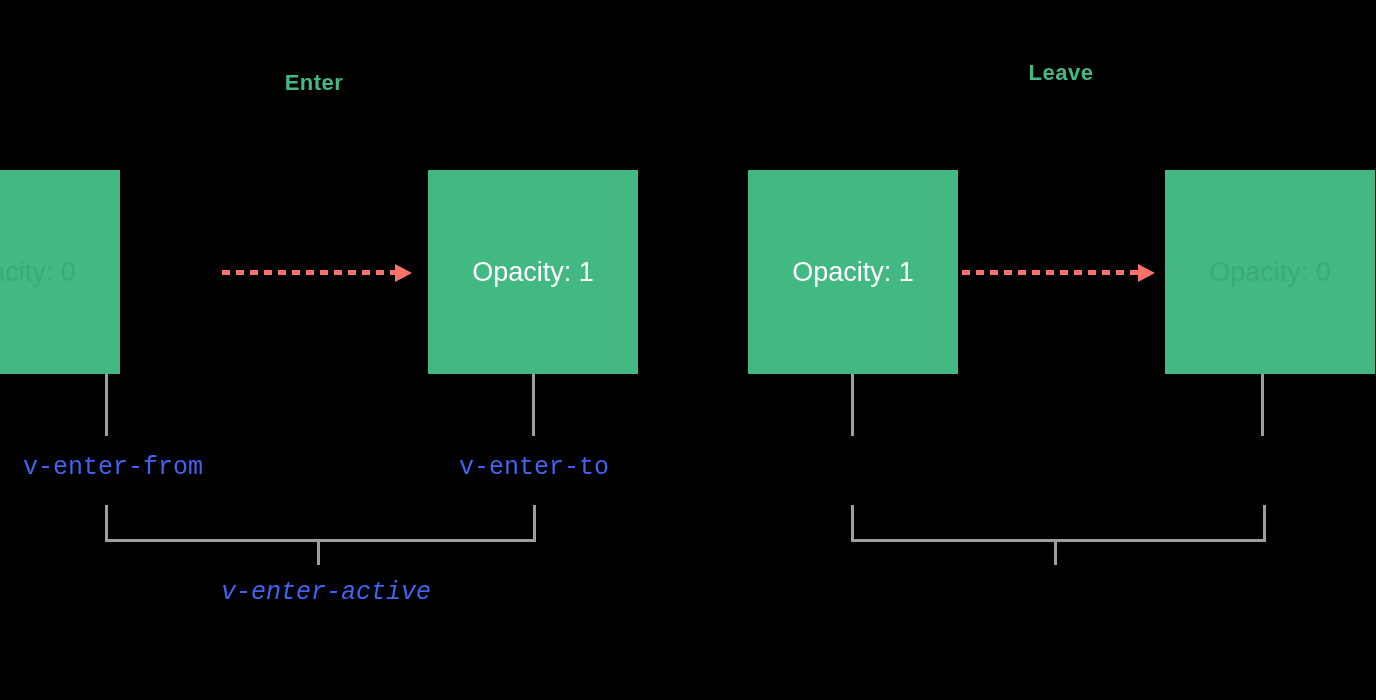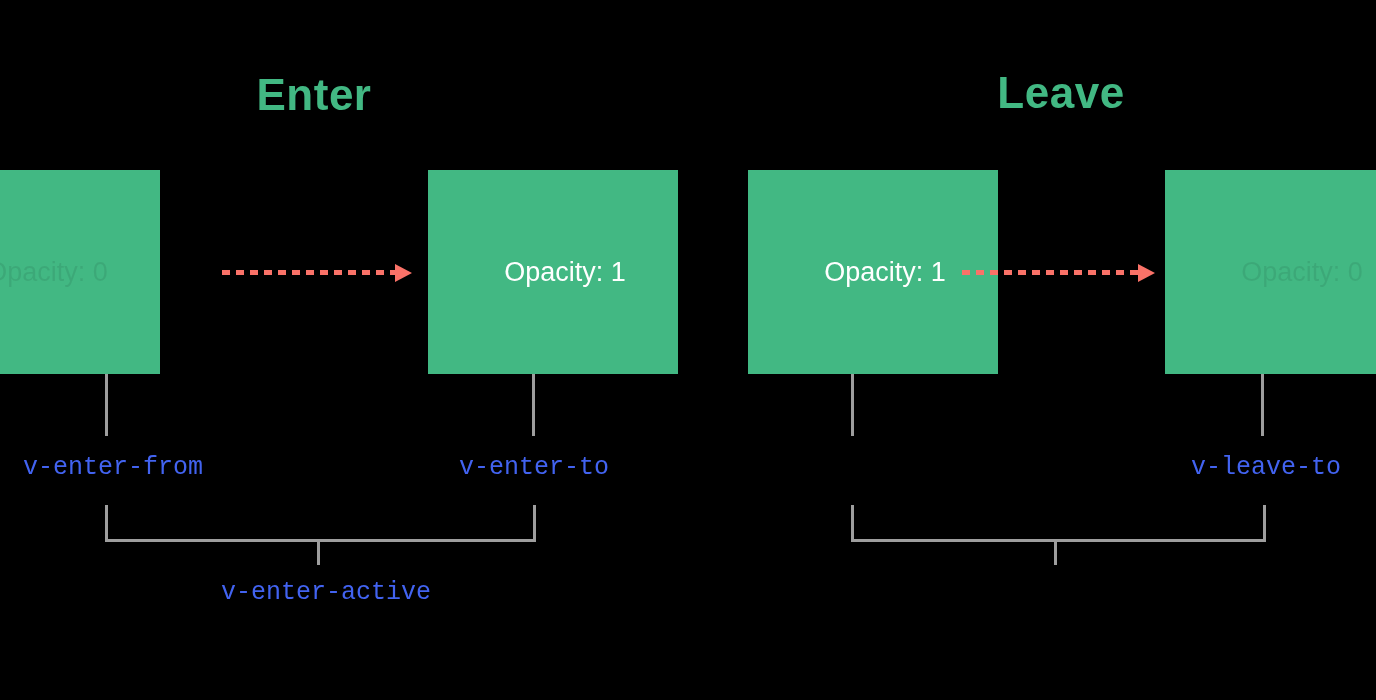--- a/index.html
+++ b/index.html
@@ -18,41 +18,40 @@
     width: 1376px;
     height: 700px;
     background: #000000;
   }
 
   
   .section-title {
     position: absolute;
     font-family: "Liberation Sans", sans-serif;
     font-weight: bold;
-    font-size: 44px;
+    font-size: 22px;
     color: #42b883;
     letter-spacing: 0.5px;
     white-space: nowrap;
     text-align: center;
     transform: translateX(-50%);
   }
   #title-enter { left: 314px; top: 70px; }
-  #title-leave { left: 1061px; top: 68px; }
+  #title-leave { left: 1061px; top: 60px; }
 
   
   .box {
     position: absolute;
     top: 170px;
-    width: 226px;
+    width: 210px;
     height: 204px;
     background: #42b883;
     display: flex;
     align-items: center;
     justify-content: center;
-    padding-left: 24px;
   }
   .box-label {
     font-family: "Liberation Sans", sans-serif;
     font-size: 27px;
     line-height: 1;
     color: #ffffff;
     white-space: nowrap;
   }
   .box-label.faded {
     color: #000000;
@@ -144,20 +143,21 @@
   #bracket-stub-leave { left: 1054px; }
 
   .active-label {
     position: absolute;
     top: 578px;
     font-family: "Liberation Mono", monospace;
     font-size: 25px;
     color: #4263f0;
     white-space: nowrap;
     transform: translateX(-50%);
+    font-style: italic;
   }
   #label-enter-active { left: 326px; }
   #label-leave-active { left: 1052px; }
 </style>
 </head>
 <body>
 
 <div id="stage">
 
   <div class="section-title" id="title-enter">Enter</div>
@@ -189,21 +189,20 @@
     <span class="box-label faded">Opacity: 0</span>
   </div>
 
   <div class="stub" id="stub-enter-from"></div>
   <div class="stub" id="stub-enter-to"></div>
   <div class="stub" id="stub-leave-from"></div>
   <div class="stub" id="stub-leave-to"></div>
 
   <div class="class-label" id="label-enter-from">v-enter-from</div>
   <div class="class-label" id="label-enter-to">v-enter-to</div>
-  <div class="class-label" id="label-leave-to">v-leave-to</div>
 
   <div class="bracket" id="bracket-enter"></div>
   <div class="bracket-stub" id="bracket-stub-enter"></div>
   <div class="active-label" id="label-enter-active">v-enter-active</div>
 
   <div class="bracket" id="bracket-leave"></div>
   <div class="bracket-stub" id="bracket-stub-leave"></div>
 
 </div>
 

